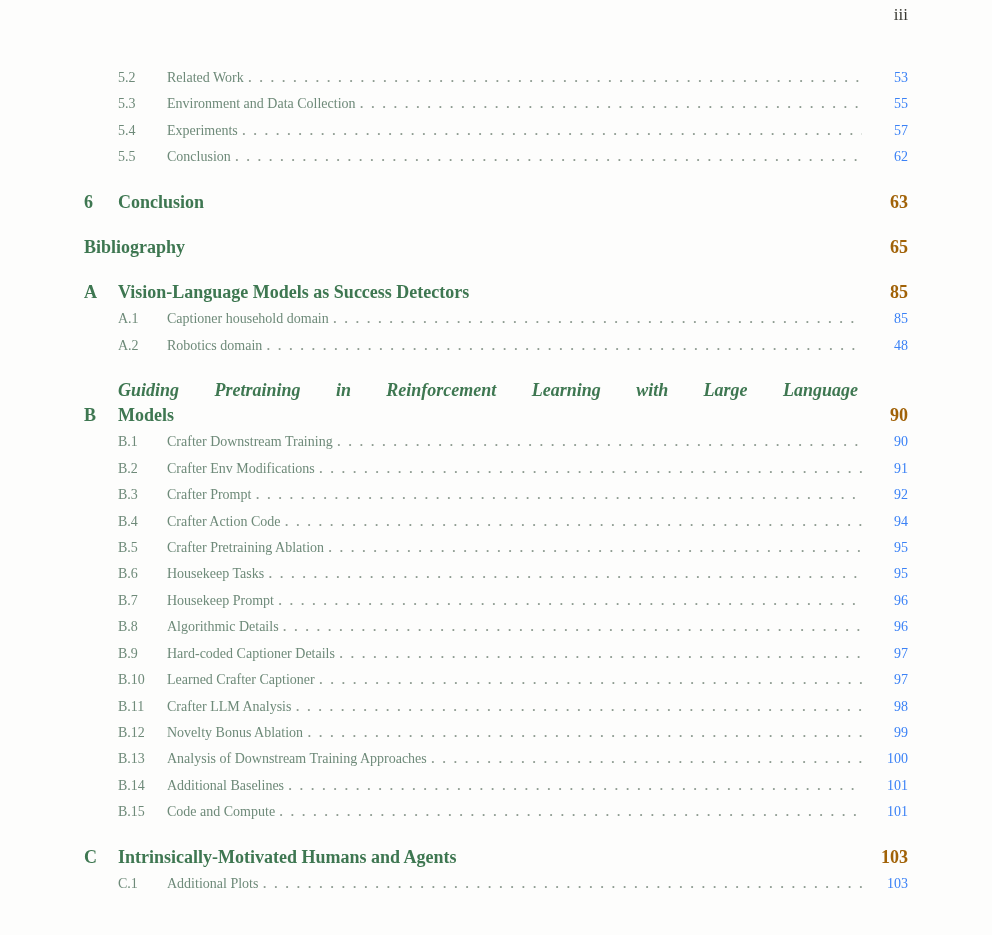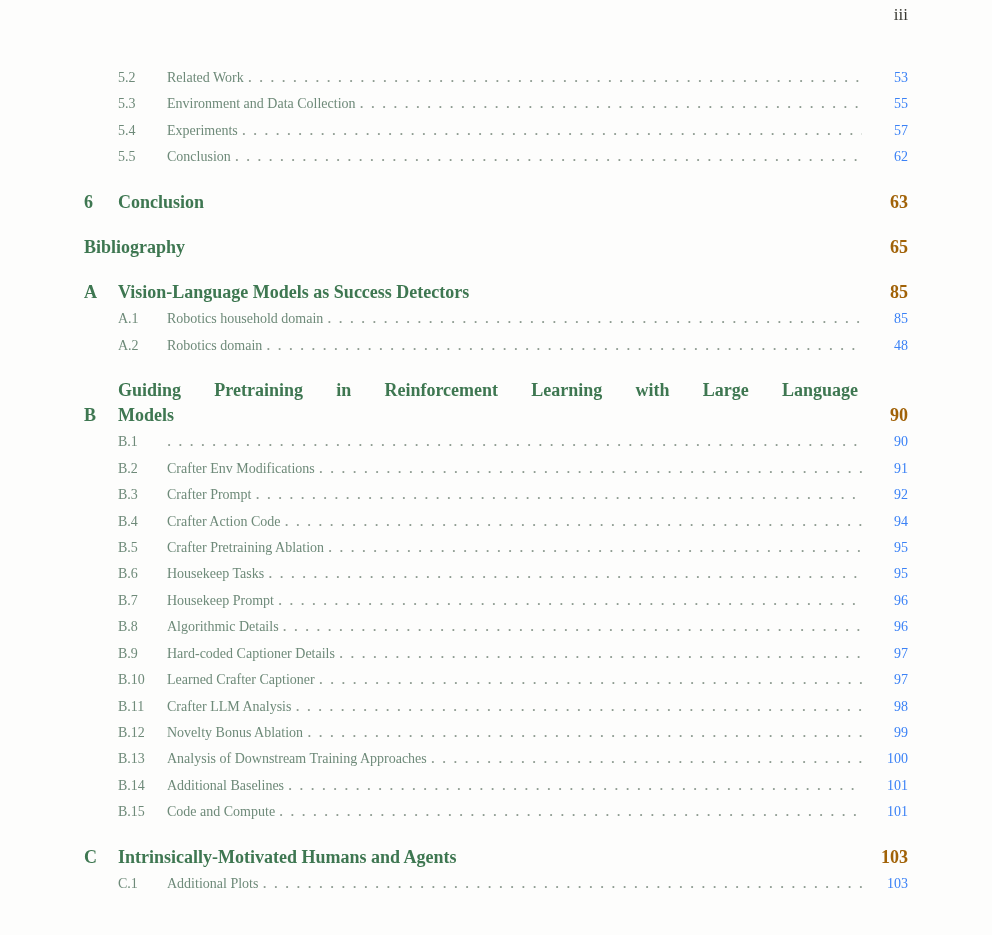--- a/index.html
+++ b/index.html
@@ -84,20 +84,21 @@
     flex: 1 1 auto;
     padding-right: 8px;
   }
   .row.chapter .content .tl {
     white-space: nowrap;
   }
   .row.chapter .content .tl.jline {
     text-align: justify;
     text-align-last: justify;
     white-space: normal;
+    font-style: italic;
   }
   .row.chapter .pg {
     color: #a16207;
     font-weight: bold;
   }
 </style>
 </head>
 <body>
 
 <div class="page">
@@ -142,40 +143,41 @@
       </div>
       <div class="row chapter">
         <span class="num">A</span>
         <div class="content">
           <div class="tl">Vision-Language Models as Success Detectors</div>
         </div>
         <span class="pg">85</span>
       </div>
       <div class="row section">
         <span class="num">A.1</span>
-        <span class="title">Robotics household domain</span>
+        <span class="title">Captioner household domain</span>
         <span class="dots"></span>
         <span class="pg">85</span>
       </div>
       <div class="row section">
         <span class="num">A.2</span>
         <span class="title">Robotics domain</span>
         <span class="dots"></span>
         <span class="pg">48</span>
       </div>
       <div class="row chapter">
         <span class="num">B</span>
         <div class="content">
           <div class="tl jline">Guiding Pretraining in Reinforcement Learning with Large Language</div>
           <div class="tl">Models</div>
         </div>
         <span class="pg">90</span>
       </div>
       <div class="row section">
         <span class="num">B.1</span>
+        <span class="title">Crafter Downstream Training</span>
         <span class="dots"></span>
         <span class="pg">90</span>
       </div>
       <div class="row section">
         <span class="num">B.2</span>
         <span class="title">Crafter Env Modifications</span>
         <span class="dots"></span>
         <span class="pg">91</span>
       </div>
       <div class="row section">

